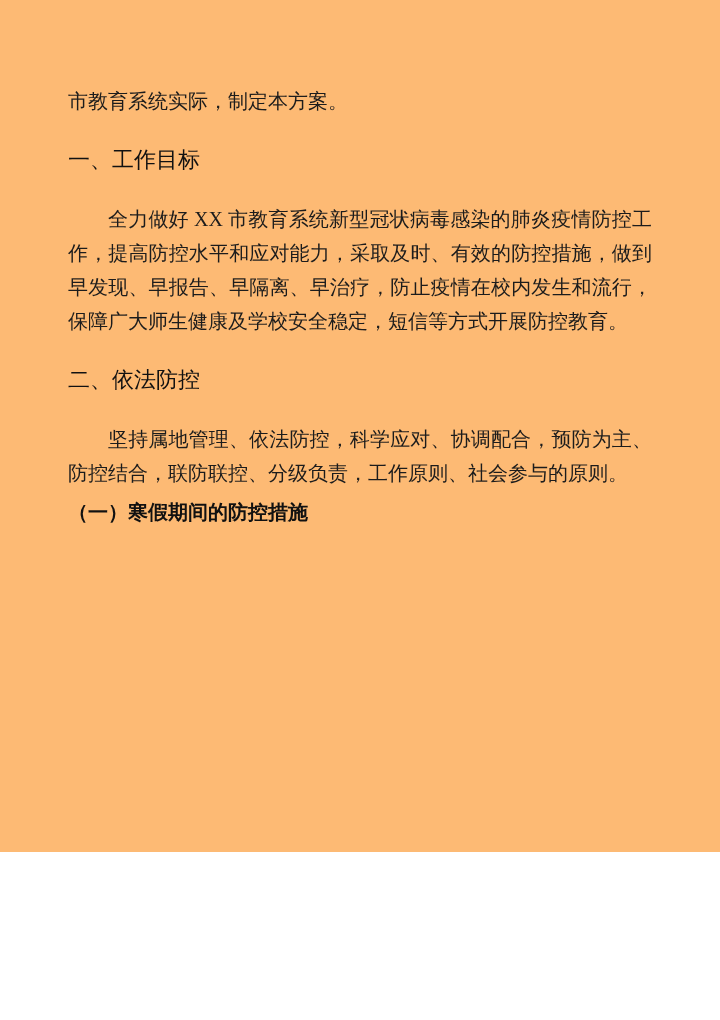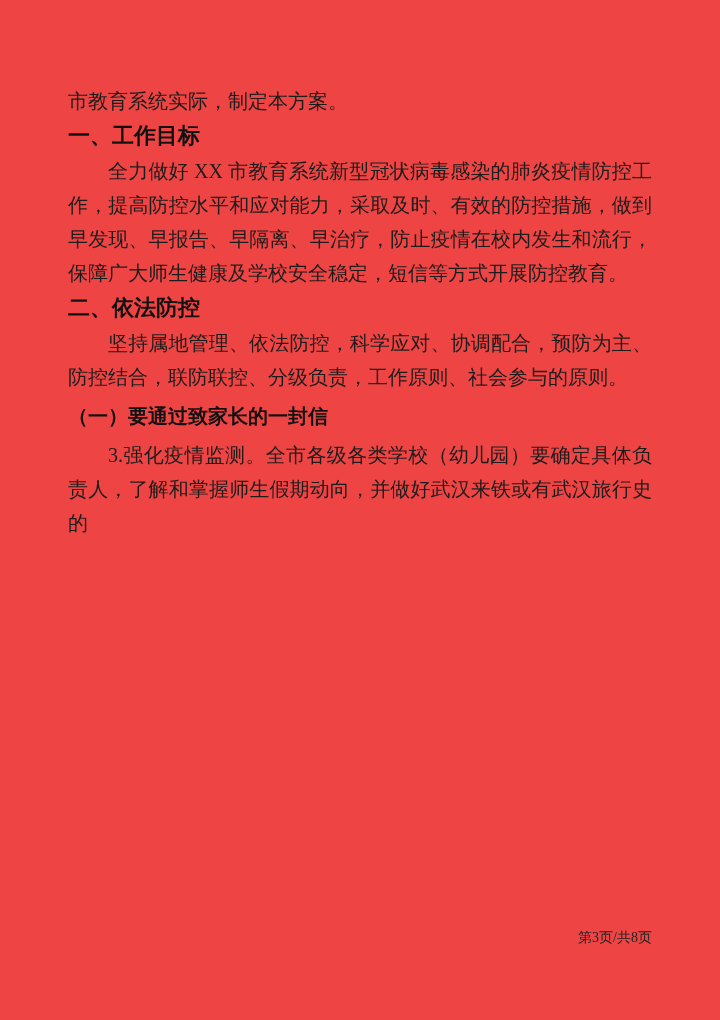--- a/index.html
+++ b/index.html
@@ -4,22 +4,22 @@
 <style>
   * { margin: 0; padding: 0; box-sizing: border-box; }
   html, body {
     width: 720px;
     background: #ffffff;
     font-family: "Liberation Serif", "DejaVu Serif", serif;
   }
   .page {
     position: relative;
     width: 720px;
-    height: 1020px;
-    background: #ef4444;
+    height: 852px;
+    background: #fdba74;
     overflow: hidden;
   }
   .content {
     position: absolute;
     left: 68px;
     right: 68px;
     top: 84px;
   }
   .body-par {
     font-size: 20px;
@@ -27,23 +27,23 @@
     color: #1c1c1c;
     text-align: justify;
     text-justify: inter-ideograph;
     text-align-last: left;
     font-style: normal;
   }
   .indent { text-indent: 2em; }
   .h1 {
     font-size: 22px;
     line-height: 36px;
-    font-weight: bold;
+    font-weight: normal;
     color: #111111;
-    margin: 0 0;
+    margin: 24px 0;
     font-family: "Liberation Serif", "DejaVu Serif", serif;
   }
   .h2 {
     font-size: 20px;
     line-height: 34px;
     font-weight: bold;
     color: #111111;
     margin: 5px 0;
     font-family: "Liberation Sans", "DejaVu Sans", sans-serif;
   }
@@ -66,22 +66,21 @@
 
     <h2 class="h1">一、工作目标</h2>
 
     <p class="body-par indent">全力做好 XX 市教育系统新型冠状病毒感染的肺炎疫情防控工作，提高防控水平和应对能力，采取及时、有效的防控措施，做到早发现、早报告、早隔离、早治疗，防止疫情在校内发生和流行，保障广大师生健康及学校安全稳定，短信等方式开展防控教育。</p>
 
     <h2 class="h1">二、依法防控</h2>
 
     <p class="body-par indent">坚持属地管理、依法防控，科学应对、协调配合，预防为主、防控结合，联防联控、分级负责，工作原则、社会参与的原则。</p>
 
 
-    <h3 class="h2">（一）要通过致家长的一封信</h3>
+    <h3 class="h2">（一）寒假期间的防控措施</h3>
 
 
 
-    <p class="body-par indent">3.强化疫情监测。全市各级各类学校（幼儿园）要确定具体负责人，了解和掌握师生假期动向，并做好武汉来铁或有武汉旅行史的</p>
 
   </div>
 
   <div class="footer">第3页/共8页</div>
 </div>
 
 </body></html>

